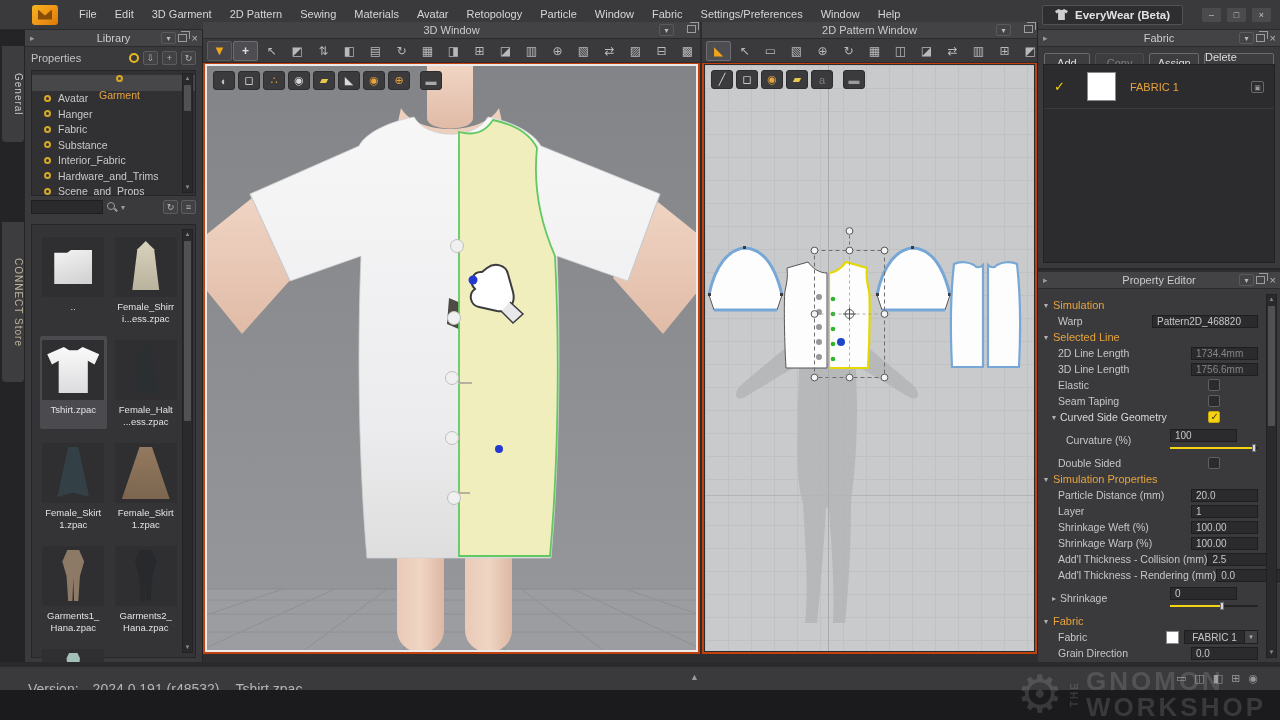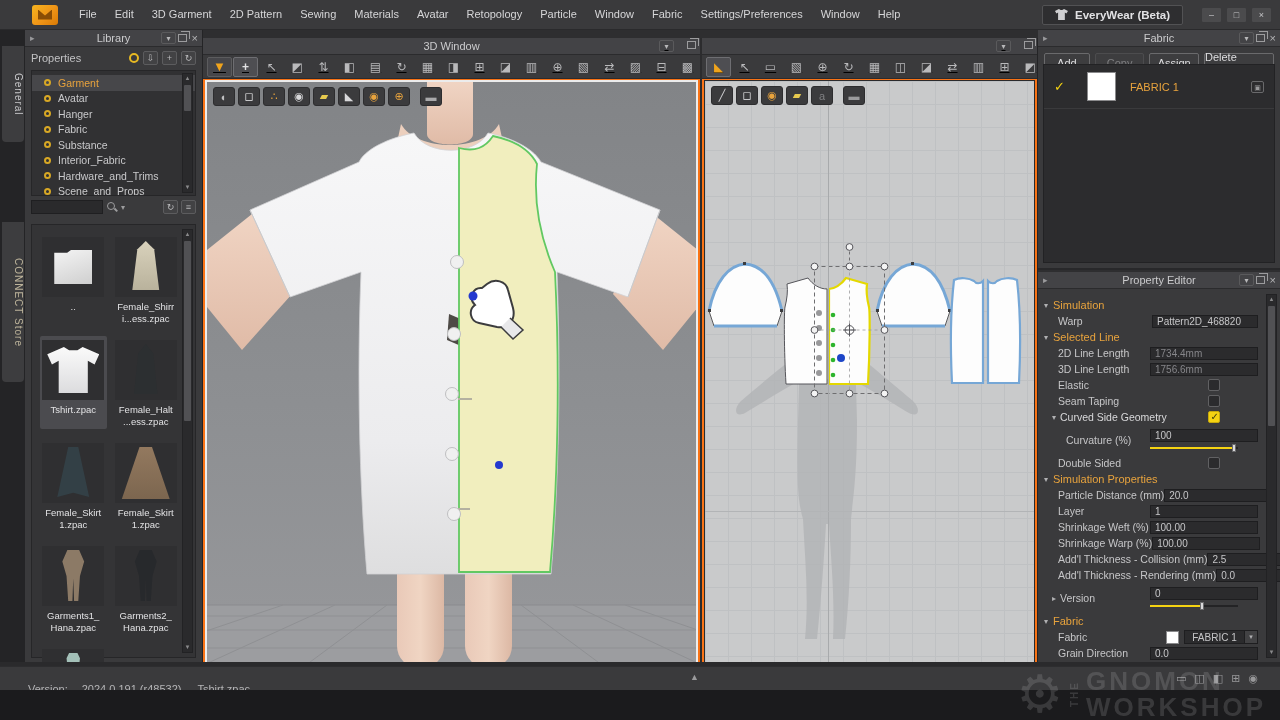--- a/index.html
+++ b/index.html
@@ -53,21 +53,21 @@
   .fav-label { color:#c2c2c4; font-size:11px; }
   .fav-icos { margin-left:auto; display:flex; gap:4px; align-items:center; }
   .fav-dot { width:10px; height:10px; border:2px solid #e7b923; border-radius:50%; }
   .sq-ico { width:15px; height:14px; border:1px solid #5c5c5e; border-radius:2px; color:#b9b9bb;
     font-size:9px; line-height:12px; text-align:center; background:#424244; }
   .lib-list { margin:1px 6px 0 6px; height:126px; background:#313133; border:1px solid #262628;
     position:relative; overflow:hidden; padding:4px 0 0 0; }
   .lib-item { display:flex; align-items:center; gap:7px; height:15.5px; padding-left:12px; }
   .lib-item .ring { width:7px; height:7px; border:2px solid #d8a825; border-radius:50%; flex:none; }
   .lib-item .lbl { color:#c9c9cb; font-size:10.5px; white-space:nowrap; }
-  .lib-item.sel { background:#47474a; }
+  .lib-item.sel { background:#47474a;flex-direction:column; }
   .lib-item.sel .lbl { color:#e8a33d; }
   .vsb { position:absolute; top:2px; bottom:2px; width:11px; background:#2a2a2c; border:1px solid #222224; }
   .vsb .arr { display:block; color:#8a8a8c; font-size:6px; text-align:center; height:9px; line-height:9px; }
   .vsb .thumb { position:absolute; left:1px; right:1px; background:#515154; border-radius:1px; }
   .lib-list .vsb { right:2px; }
   .search-row { height:22px; display:flex; align-items:center; padding:0 6px; gap:3px; }
   .search-input { width:72px; height:14px; background:#2a2a2c; border:1px solid #1f1f21; color:#c9c9cb;
     font-size:10px; padding:0 3px; }
   .mag { position:relative; width:12px; height:12px; }
   .mag::before { content:""; position:absolute; left:1px; top:1px; width:6px; height:6px;
@@ -96,21 +96,21 @@
     clip-path:polygon(32% 0,42% 7%,58% 7%,68% 0,100% 16%,91% 38%,78% 30%,78% 100%,22% 100%,22% 30%,9% 38%,0 16%); }
   .art-halter { background:#2c2f31; clip-path:polygon(50% 0,58% 8%,68% 18%,78% 96%,22% 96%,32% 18%,42% 8%); }
   .art-skirt1 { background:#334046; clip-path:polygon(38% 0,62% 0,88% 96%,50% 88%,12% 96%); }
   .art-skirt2 { background:linear-gradient(#93795f,#7c664f); width:52px;
     clip-path:polygon(38% 0,62% 0,96% 100%,4% 100%); }
   .art-outfit1 { background:#8c7a66; clip-path:polygon(36% 0,64% 0,76% 22%,66% 50%,62% 98%,52% 98%,50% 55%,48% 98%,38% 98%,34% 50%,24% 22%); }
   .art-outfit2 { background:#27292c; clip-path:polygon(36% 0,64% 0,76% 22%,66% 50%,62% 98%,52% 98%,50% 55%,48% 98%,38% 98%,34% 50%,24% 22%); }
   .art-dress3 { background:#a3c0b8; clip-path:polygon(40% 0,60% 0,66% 10%,62% 40%,86% 96%,14% 96%,38% 40%,34% 10%); }
 
   
-  .vwin { position:absolute; top:38px; background:#f97316;text-decoration:underline; }
+  .vwin { position:absolute; top:22px; background:#c2410c; }
   .w3d { left:203px; width:499px; height:632px; border-right:2px solid #2c2c2e; }
   .w2d { left:702px; width:336px; height:632px; border-right:1px solid #242426; }
   .toolbar { height:24px; display:flex; align-items:center; gap:1px; padding:0 4px;
     background:#3a3a3c; border-bottom:1px solid #2b2b2d; }
   .tool { width:25px; height:20px; display:flex; align-items:center; justify-content:center;
     color:#b9b9bb; font-size:12px; border-radius:2px; flex:none; }
   .tool.first { background:#46464a; border:1px solid #5c5c5e; }
   .tool.sel { background:#4e4e52; border:1px solid #6e6e72; }
   .tool .sim { color:#f0a41c; font-size:13px; font-weight:bold; }
   .tool .tri { color:#f0a41c; font-size:12px; }
@@ -149,21 +149,21 @@
 
   .pe { position:absolute; left:0; top:242px; width:242px; height:390px; background:#3a3a3c; }
   .pe-body { position:absolute; left:0; top:18px; right:0; bottom:0; padding:7px 22px 0 6px; }
   .pe .vsb { right:3px; top:22px; bottom:4px; }
   .psec { display:flex; align-items:center; gap:5px; height:16px; }
   .psec .caret { color:#b0b0b2; font-size:8px; }
   .psec .pst { color:#e8a33d; font-size:11px; }
   .prow { display:flex; align-items:center; height:16px; padding-left:14px; }
   .prow.tall { height:30px; }
   .plabel { color:#c6c6c8; font-size:10.5px; flex:1; white-space:nowrap; }
-  .pfield { width:108px; height:13px; background:#2b2b2d; border:1px solid #1e1e20; color:#c6c6c8;
+  .pfield { width:67px; height:13px; background:#2b2b2d; border:1px solid #1e1e20; color:#c6c6c8;
     font-size:10px; padding:0 4px; font-family:"Liberation Sans",sans-serif; }
   .pfield.dis { color:#86868a; }
   .pfield.wide { width:106px; }
   .cb { width:12px; height:12px; background:#2b2b2d; border:1px solid #616163; border-radius:2px;
     margin-right:38px; position:relative; }
   .cb.on { background:#f5d312; border-color:#c7a90c; }
   .cb.on::after { content:"✓"; position:absolute; left:1.5px; top:-1px; color:#3c3c10; font-size:10px;
     font-weight:bold; }
   .ctrl-col { display:flex; flex-direction:column; gap:2px; }
   .slider { position:relative; width:88px; height:7px; }
@@ -176,21 +176,21 @@
   .fab-dd { width:74px; height:14px; background:#2b2b2d; border:1px solid #1e1e20; display:flex;
     align-items:center; }
   .fab-dd .txt { color:#c6c6c8; font-size:10px; flex:1; text-align:center; }
   .fab-dd .dbox { width:13px; height:12px; border-left:1px solid #1e1e20; background:#424244;
     color:#b0b0b2; font-size:7px; line-height:12px; text-align:center; }
 
   
   .midstrip { position:absolute; left:0; top:662px; width:1280px; height:4px; background:#2a2a2c; }
   .statusbar { position:absolute; left:0; top:666px; width:1280px; height:24px; background:#3a3a3c;
     border-top:1px solid #2d2d2f; display:flex; align-items:center; }
-  .statusbar .st { color:#b5b5b7; font-size:11px;margin-top:20px; }
+  .statusbar .st { color:#b5b5b7; font-size:14px;margin-top:20px; }
   .st-ver-label { margin-left:28px; }
   .st-ver-val { margin-left:14px; }
   .st-file { margin-left:16px; }
   .expander { position:absolute; left:690px; top:5px; color:#9a9a9c; font-size:9px; }
   .layout-icos { margin-left:auto; margin-right:22px; display:flex; gap:8px; }
   .lic { color:#98989a; font-size:11px; }
   .footer { position:absolute; left:0; top:690px; width:1280px; height:30px; background:#1b1b1d; }
 
   
   .watermark { position:absolute; right:14px; bottom:0px; display:flex; align-items:center; gap:6px;
@@ -539,20 +539,21 @@
             C263,239 261,228 268,223 C261,216 266,205 275,206 Z" fill="#ffffff" stroke="#3c3c3e" stroke-width="2"></path>
           <path d="M303,236 L316,248 L306,257 L294,245" fill="#e8e8ea" stroke="#3c3c3e" stroke-width="1.5"></path>
           <circle cx="266" cy="214" r="4.5" fill="#2439cf"></circle>
         </g>
       </svg>
     </div>
   </div>
 
   <div class="vwin w2d">
     <div class="panel-title">
+      <span class="pt-center">2D Pattern Window</span>
       <span class="pt-dd">▾</span>
       <span class="pt-icos">
           <span class="flt"></span>
         </span>
     </div>
     <div class="toolbar">
       <div class="tool sel">
           <span class="tri">◣</span>
         </div>
       <div class="tool">
@@ -815,21 +816,21 @@
         <div class="prow">
           <span class="plabel">Add'l Thickness - Collision (mm)</span>
           <input class="pfield" value="2.5" style="">
         </div>
         <div class="prow">
           <span class="plabel">Add'l Thickness - Rendering (mm)</span>
           <input class="pfield" value="0.0" style="">
         </div>
         <div class="prow tall" style="padding-left:8px;">
           <span class="caret" style="color:#b0b0b2; font-size:8px; margin-right:4px;">▸</span>
-          <span class="plabel">Version</span>
+          <span class="plabel">Shrinkage</span>
           <div class="ctrl-col">
             <input class="pfield" value="0" style="">
             <div class="slider">
               <div class="track"></div>
                 <div class="fill" style="width:50px"></div>
               <div class="handle" style="left:50px"></div>
             </div>
           </div>
         </div>
 

